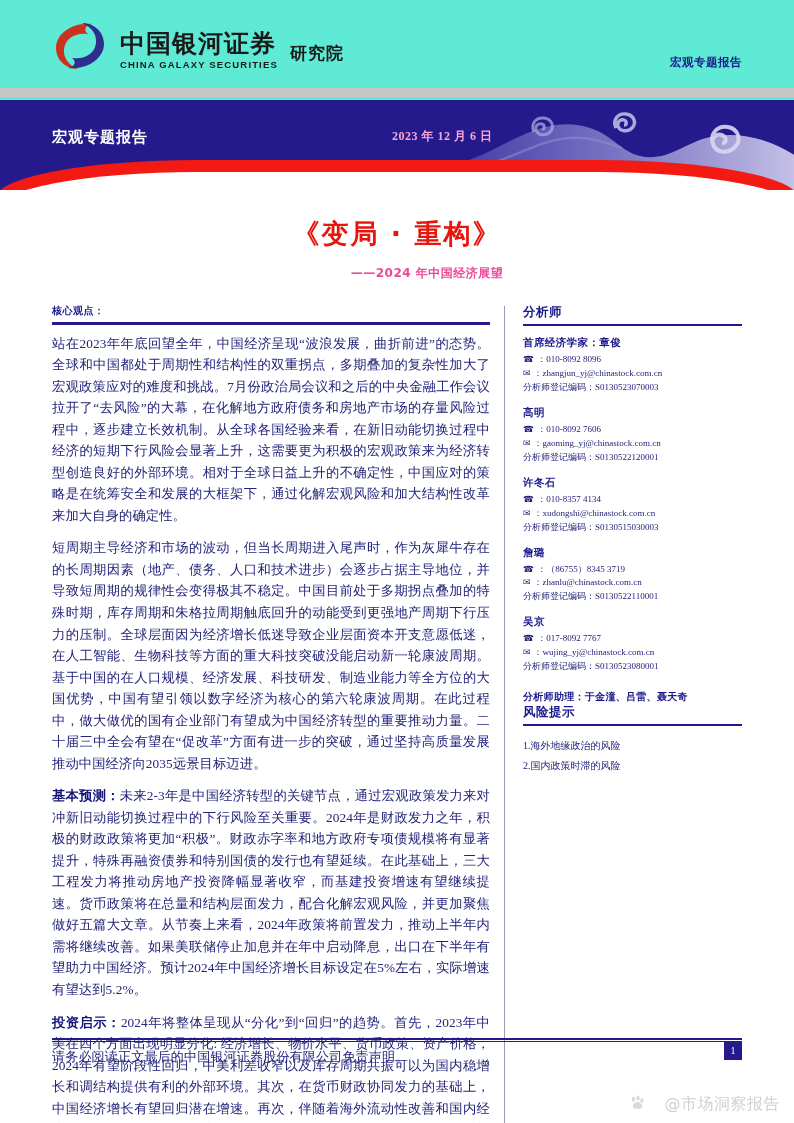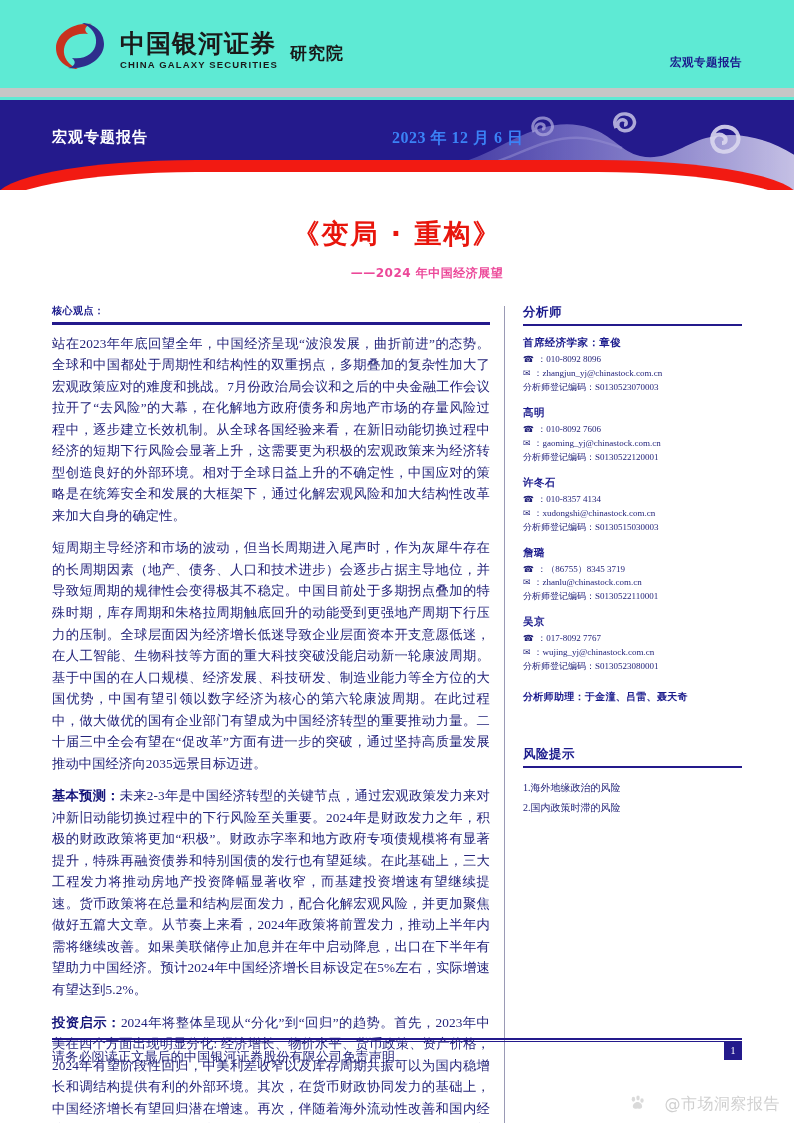--- a/index.html
+++ b/index.html
@@ -117,23 +117,23 @@
     color: #ffffff;
     letter-spacing: 1px;
     z-index: 3;
   }
 
   .banner-date {
     position: absolute;
     left: 392px;
     top: 28px;
     font-family: "Liberation Serif", serif;
-    font-size: 16px;
-    font-weight: bold;
-    color: #3b82f6;
+    font-size: 12px;
+    font-weight: bold;
+    color: #f9a8d4;
     letter-spacing: 0.5px;
     z-index: 3;
   }
 
   .banner-curve {
     position: absolute;
     left: -4px; right: -4px;
     bottom: -46px;
     height: 76px;
     background: #f21a12;
@@ -301,21 +301,21 @@
 
   .assistants {
     margin-top: 16px;
     font-family: "DejaVu Sans", sans-serif;
     font-size: 10px;
     font-weight: bold;
     color: #1a1a8c;
     letter-spacing: 0.3px;
   }
 
-  .risk-block { margin-top: 42px; }
+  .risk-block { }
 
   .risk-item {
     font-family: "Liberation Serif", serif;
     font-size: 10px;
     color: #23237a;
     line-height: 1.95;
   }
 
   
   .footer {

